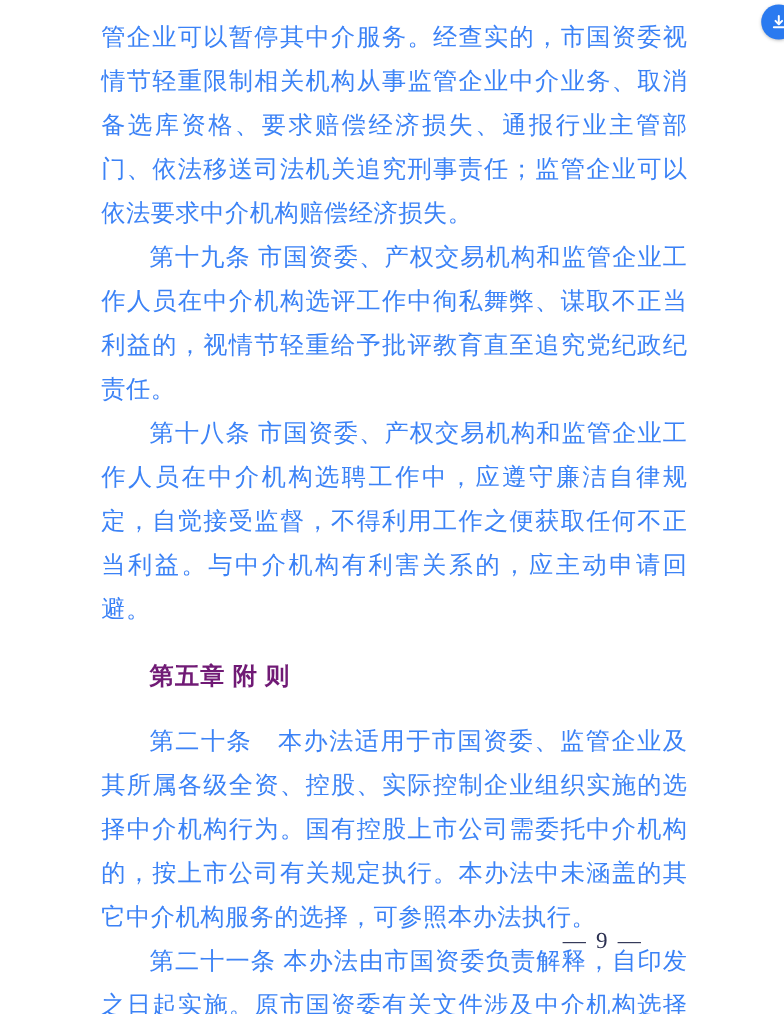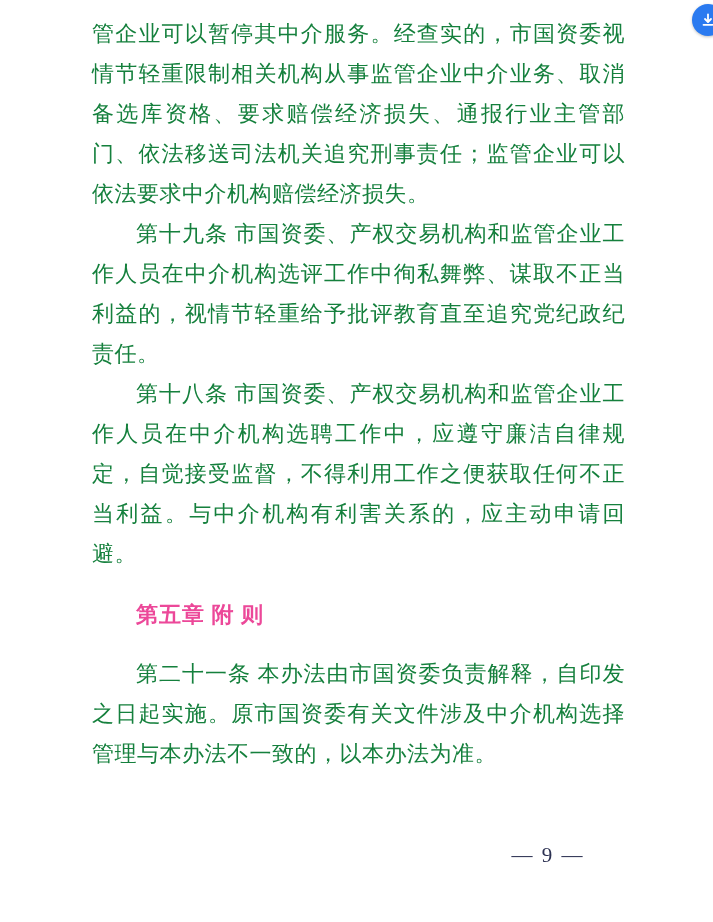--- a/index.html
+++ b/index.html
@@ -13,31 +13,31 @@
   .page {
     position: relative;
     width: 713px;
     height: 922px;
     background: #ffffff;
     padding: 14px 88px 0 92px;
   }
   .para {
     font-size: 22px;
     line-height: 40px;
-    color: #15803d;
+    color: #3b82f6;
     text-align: justify;
     text-justify: inter-ideograph;
     letter-spacing: 0.5px;
   }
   .para.indent { text-indent: 2em; }
   .chapter-heading {
     font-size: 22px;
     line-height: 40px;
     font-weight: bold;
-    color: #ec4899;
+    color: #701a75;
     text-indent: 2em;
     margin: 21px 0 19px 0;
     letter-spacing: 1px;
   }
   .page-number {
     position: absolute;
     top: 842px;
     left: 500px;
     width: 96px;
     text-align: center;
@@ -69,20 +69,21 @@
 <div class="page">
 
   <p class="para">管企业可以暂停其中介服务。经查实的，市国资委视情节轻重限制相关机构从事监管企业中介业务、取消备选库资格、要求赔偿经济损失、通报行业主管部门、依法移送司法机关追究刑事责任；监管企业可以依法要求中介机构赔偿经济损失。</p>
 
   <p class="para indent">第十九条 市国资委、产权交易机构和监管企业工作人员在中介机构选评工作中徇私舞弊、谋取不正当利益的，视情节轻重给予批评教育直至追究党纪政纪责任。</p>
 
   <p class="para indent">第十八条 市国资委、产权交易机构和监管企业工作人员在中介机构选聘工作中，应遵守廉洁自律规定，自觉接受监督，不得利用工作之便获取任何不正当利益。与中介机构有利害关系的，应主动申请回避。</p>
 
   <h2 class="chapter-heading">第五章 附 则</h2>
 
+  <p class="para indent">第二十条　本办法适用于市国资委、监管企业及其所属各级全资、控股、实际控制企业组织实施的选择中介机构行为。国有控股上市公司需委托中介机构的，按上市公司有关规定执行。本办法中未涵盖的其它中介机构服务的选择，可参照本办法执行。</p>
 
   <p class="para indent">第二十一条 本办法由市国资委负责解释，自印发之日起实施。原市国资委有关文件涉及中介机构选择管理与本办法不一致的，以本办法为准。</p>
 
   <div class="page-number">— 9 —</div>
 
   <div class="float-btn">
     <span>
       <svg width="16" height="16" viewBox="0 0 16 16">
         <g stroke="#ffffff" stroke-width="1.8" fill="none" stroke-linecap="round" stroke-linejoin="round">
           <path d="M8 2.5 L8 9.5"></path>

